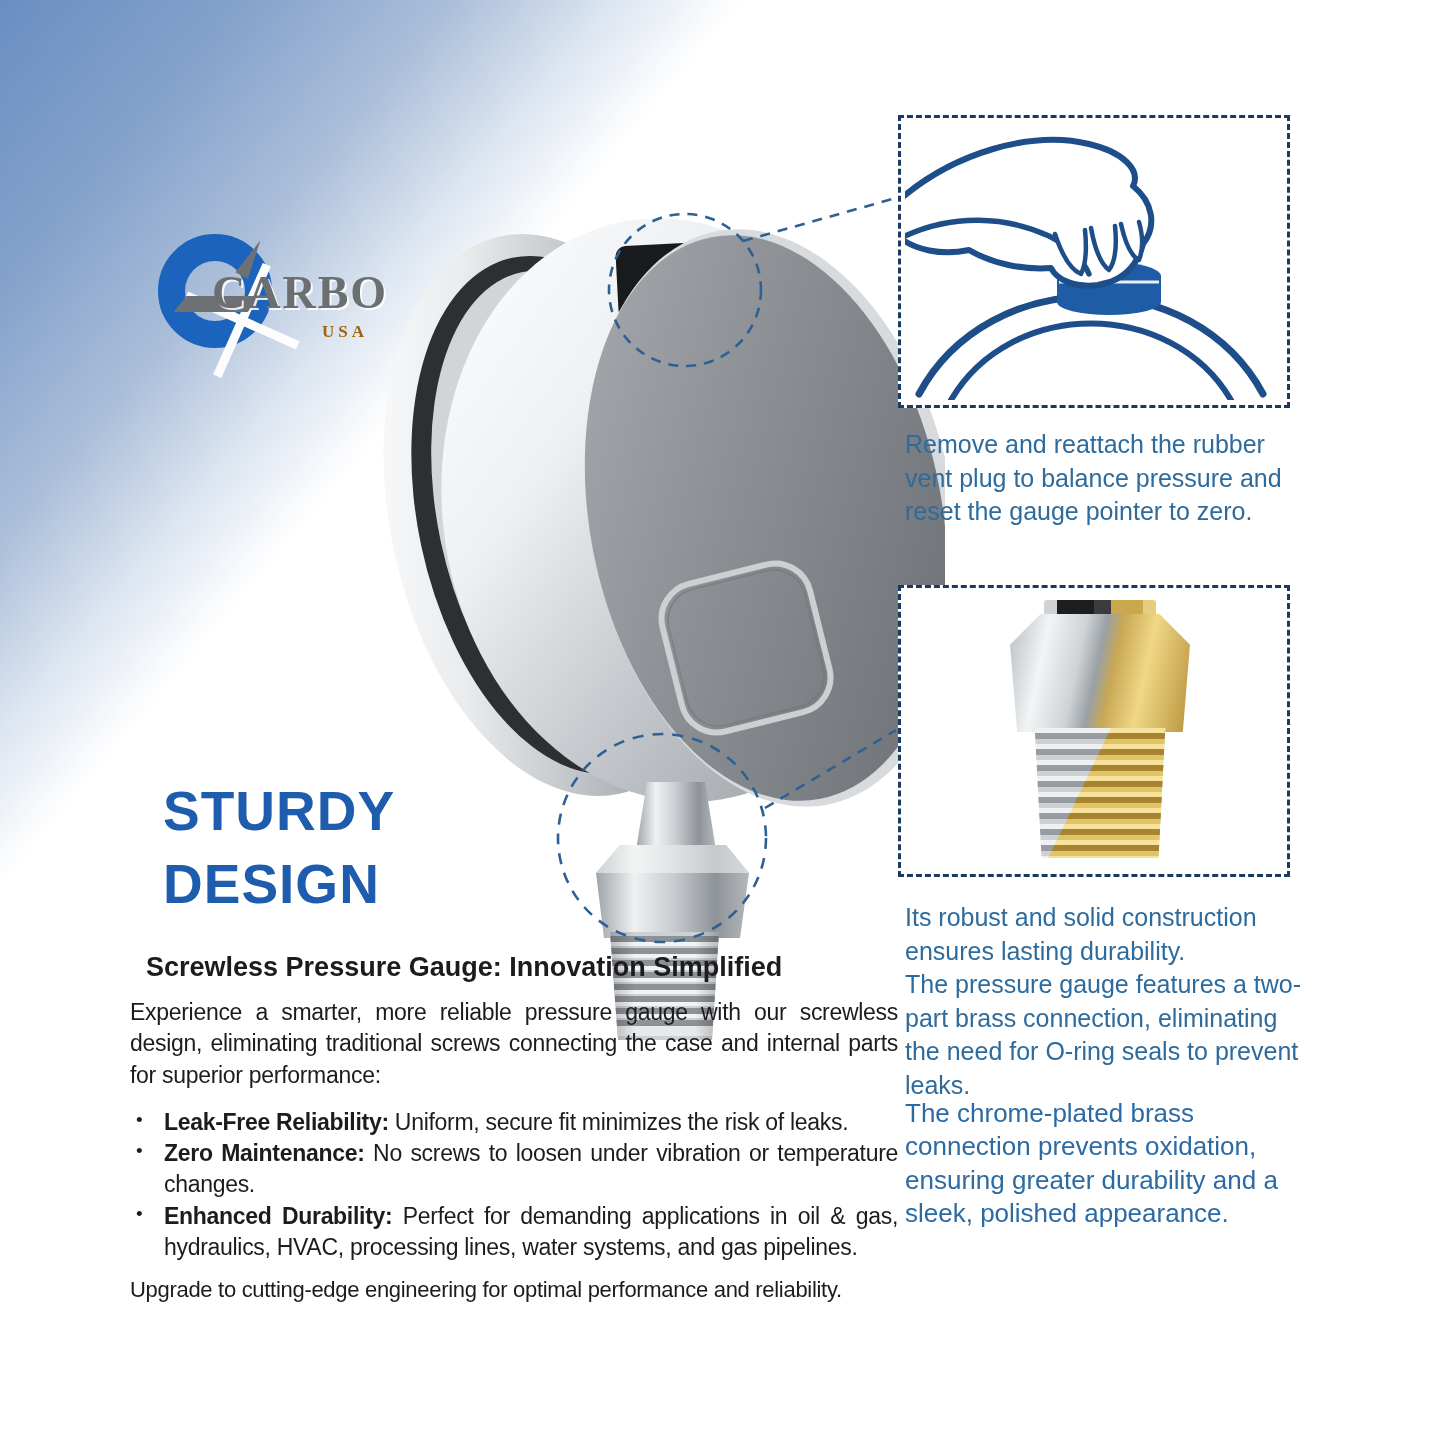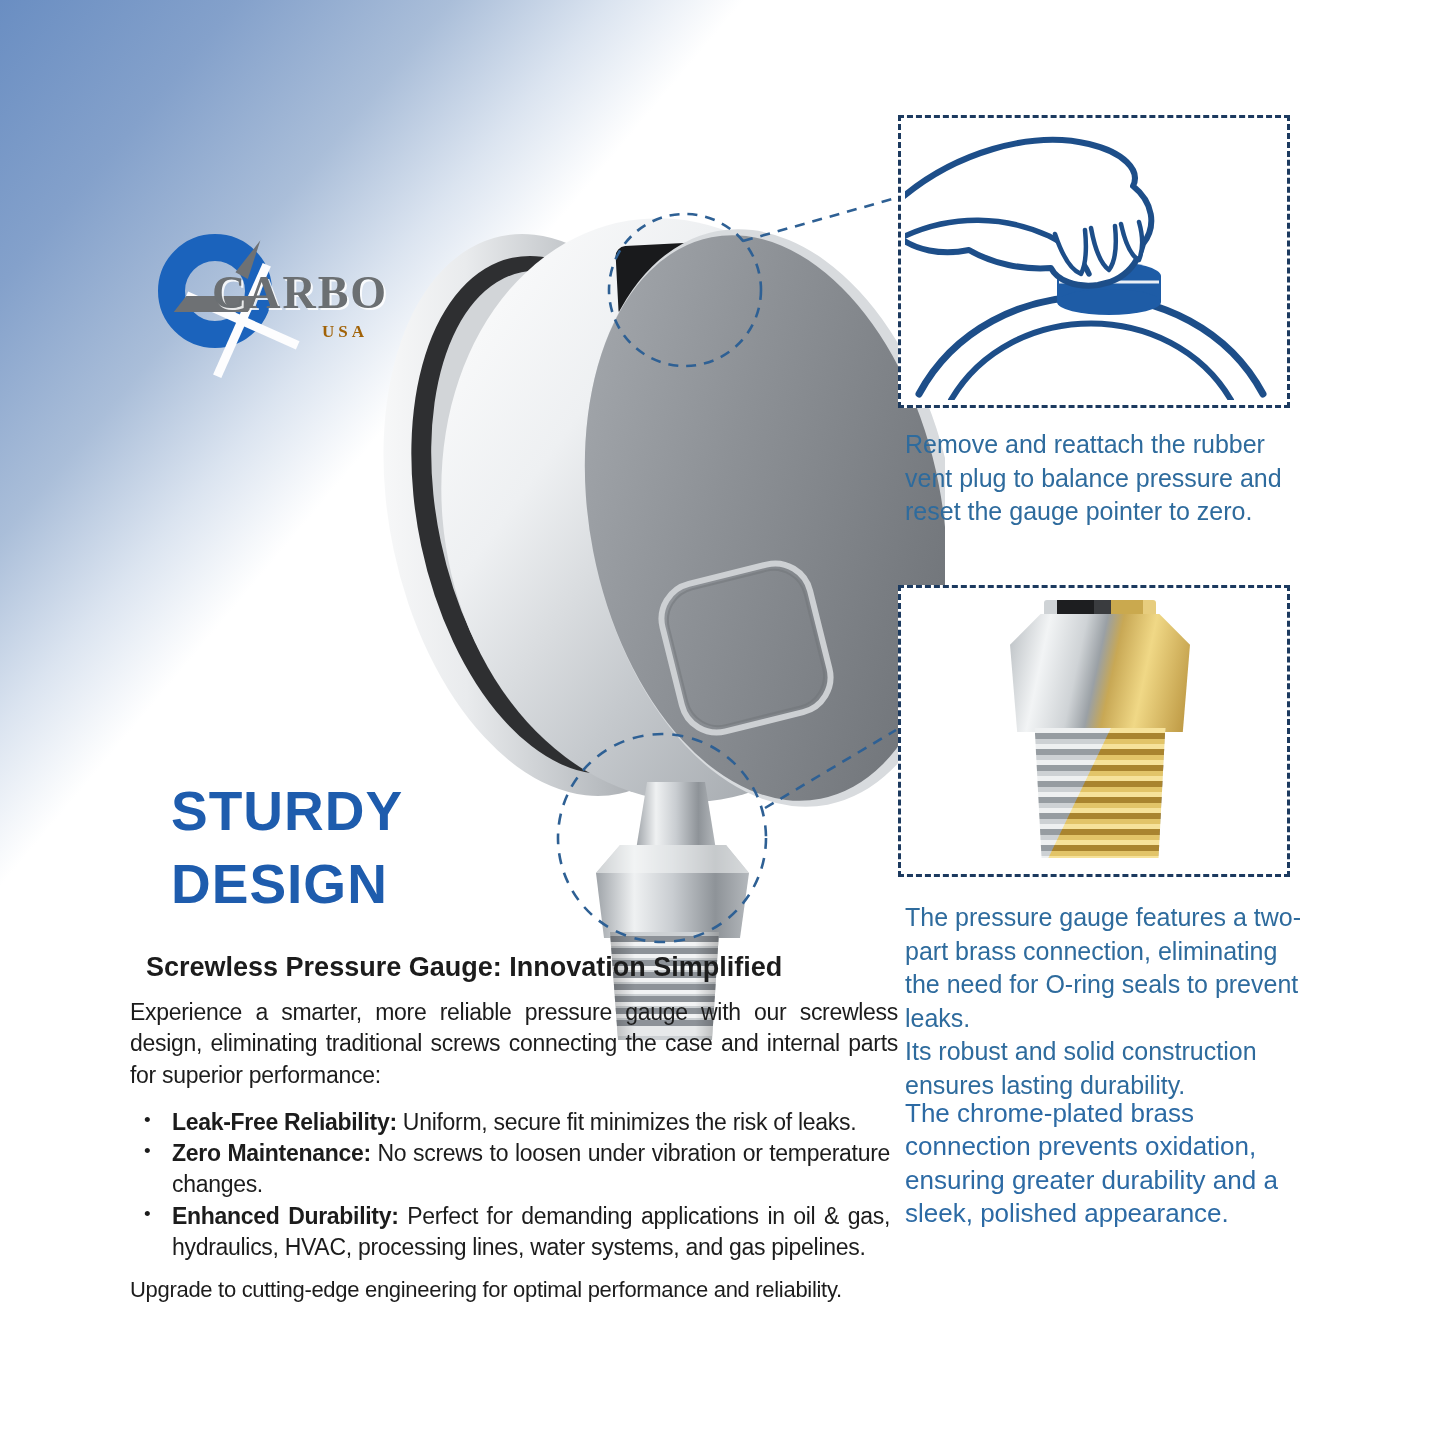--- a/index.html
+++ b/index.html
@@ -23,26 +23,26 @@
     border-left:7px solid transparent;border-right:7px solid transparent;
     border-bottom:40px solid #6e7174;transform:rotate(28deg);}
   .logo-bar{position:absolute;left:22px;top:66px;width:74px;height:16px;background:#6e7174;
     transform:skewX(-38deg);}
   .logo-word{position:absolute;left:54px;top:36px;font-size:46px;font-weight:bold;
     letter-spacing:2px;color:#6b6f72;text-shadow:2px 2px 0 rgba(255,255,255,.85);}
   .logo-sub{position:absolute;left:164px;top:92px;font-size:17px;font-weight:bold;
     letter-spacing:4px;color:#a16207;}
   
   .headline{position:absolute;left:163px;top:775px;font-size:55px;font-weight:bold;
-    color:#1e5cad;line-height:1.33;letter-spacing:1px;margin-left:8px;}
+    color:#1e5cad;line-height:1.33;letter-spacing:1px;}
   
   .copy{position:absolute;left:130px;top:952px;width:768px;color:#1c1c1c;}
   .copy h3{margin:0 0 14px 16px;font-size:27px;}
   .copy p.intro{margin:0 0 16px 0;font-size:23px;line-height:1.36;text-align:justify;letter-spacing:-0.3px;}
-  .bullets{margin:8px;padding:0;list-style:none;}
+  .bullets{margin:0;padding:0;list-style:none;}
   .bullets li{position:relative;padding-left:34px;font-size:23px;line-height:1.36;
     text-align:justify;letter-spacing:-0.3px;}
   .bullets li::before{content:"•";position:absolute;left:6px;top:0;font-size:19px;color:#1c1c1c;}
   .closing{margin-top:14px;font-size:22px;white-space:nowrap;letter-spacing:-0.3px;}
   
   .co-text{position:absolute;width:400px;font-size:25px;line-height:1.34;color:#2e6b9d;}
   .co-vent{left:905px;top:428px;}
   .co-brass{left:905px;top:901px;}
   .co-brass2{left:905px;top:1097px;color:#2c6aa4;font-size:26px;line-height:1.28;}
   
@@ -215,22 +215,22 @@
   </g>
 </svg>
 
 <div class="headline">
   <div>STURDY</div>
   <div>DESIGN</div>
 </div>
 
 <div class="co-text co-vent">Remove and reattach the rubber vent plug to balance pressure and reset the gauge pointer to zero.</div>
 <div class="co-text co-brass">
+  <div>Its robust and solid construction ensures lasting durability.</div>
   <div>The pressure gauge features a two-part brass connection, eliminating the need for O-ring seals to prevent leaks.</div>
-  <div>Its robust and solid construction ensures lasting durability.</div>
 </div>
 <div class="co-text co-brass2">The chrome-plated brass connection prevents oxidation, ensuring greater durability and a sleek, polished appearance.</div>
 
 <div class="copy">
   <h3>Screwless Pressure Gauge: Innovation Simplified</h3>
   <p class="intro">Experience a smarter, more reliable pressure gauge with our screwless design, eliminating traditional screws connecting the case and internal parts for superior performance:</p>
   <ul class="bullets">
     <li><b>Leak-Free Reliability:</b><span> Uniform, secure fit minimizes the risk of leaks.</span></li>
     <li><b>Zero Maintenance:</b><span> No screws to loosen under vibration or temperature changes.</span></li>
     <li><b>Enhanced Durability:</b><span> Perfect for demanding applications in oil &amp; gas, hydraulics, HVAC, processing lines, water systems, and gas pipelines.</span></li>

